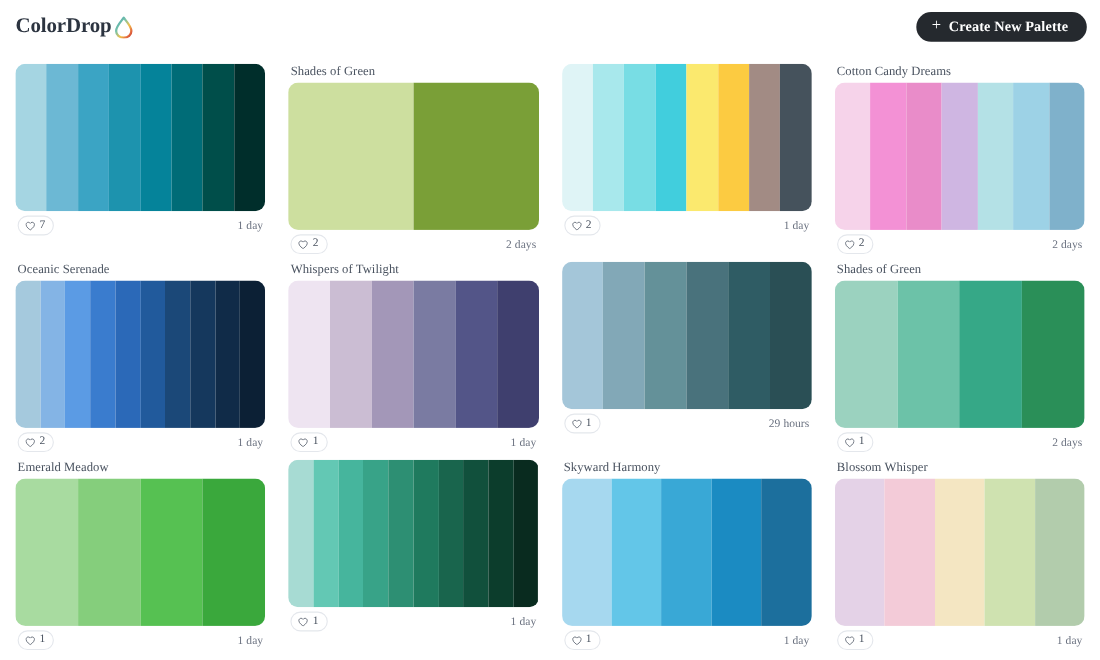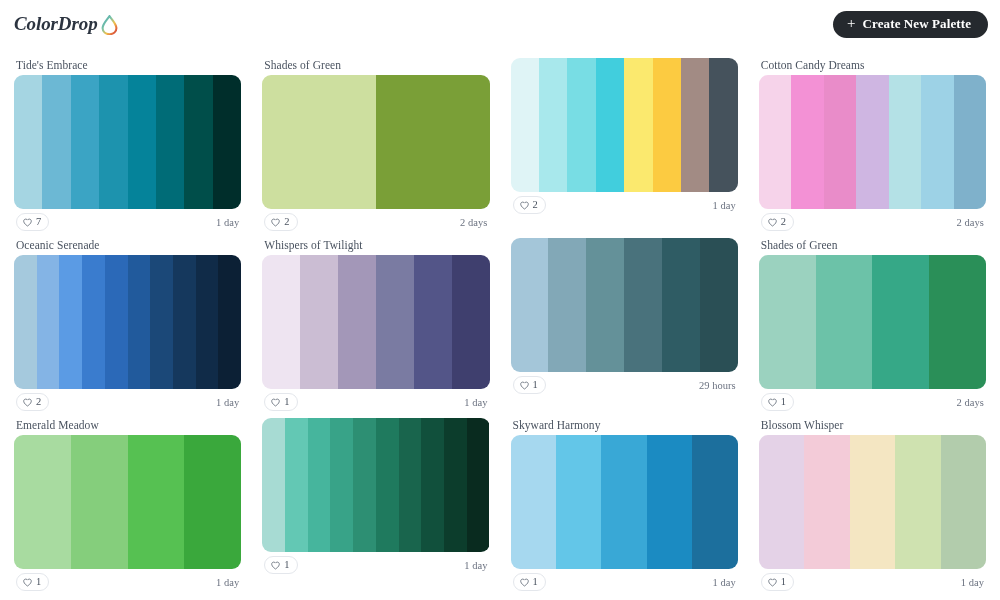--- a/index.html
+++ b/index.html
@@ -28,21 +28,20 @@
     align-items: center;
     gap: 2px;
   }
 
   #brand-name {
     font-family: "Liberation Serif", serif;
     font-size: 19px;
     font-weight: bold;
     color: #2c3440;
     letter-spacing: -0.1px;
-    font-style: italic;
   }
 
   #brand-drop {
     width: 17px;
     height: 20px;
     display: block;
     margin-left: 1px;
     margin-top: 1px;
   }
 
@@ -166,21 +165,20 @@
   </div>
 
   <button id="create-palette-button">
     <span class="plus">+</span>
     <span>Create New Palette</span>
   </button>
 </header>
 
 <main id="palette-grid">
     <section class="palette-card">
-      <div class="palette-title">Tide's Embrace</div>
       <div class="swatch-strip">
         <div class="swatch" title="#a5d5e2" style="background: rgb(165, 213, 226);"></div>
         <div class="swatch" title="#6cb8d4" style="background: rgb(108, 184, 212);"></div>
         <div class="swatch" title="#3ba4c4" style="background: rgb(59, 164, 196);"></div>
         <div class="swatch" title="#1d93ae" style="background: rgb(29, 147, 174);"></div>
         <div class="swatch" title="#05839a" style="background: rgb(5, 131, 154);"></div>
         <div class="swatch" title="#006c77" style="background: rgb(0, 108, 119);"></div>
         <div class="swatch" title="#004e4a" style="background: rgb(0, 78, 74);"></div>
         <div class="swatch" title="#002e2b" style="background: rgb(0, 46, 43);"></div>
       </div>

